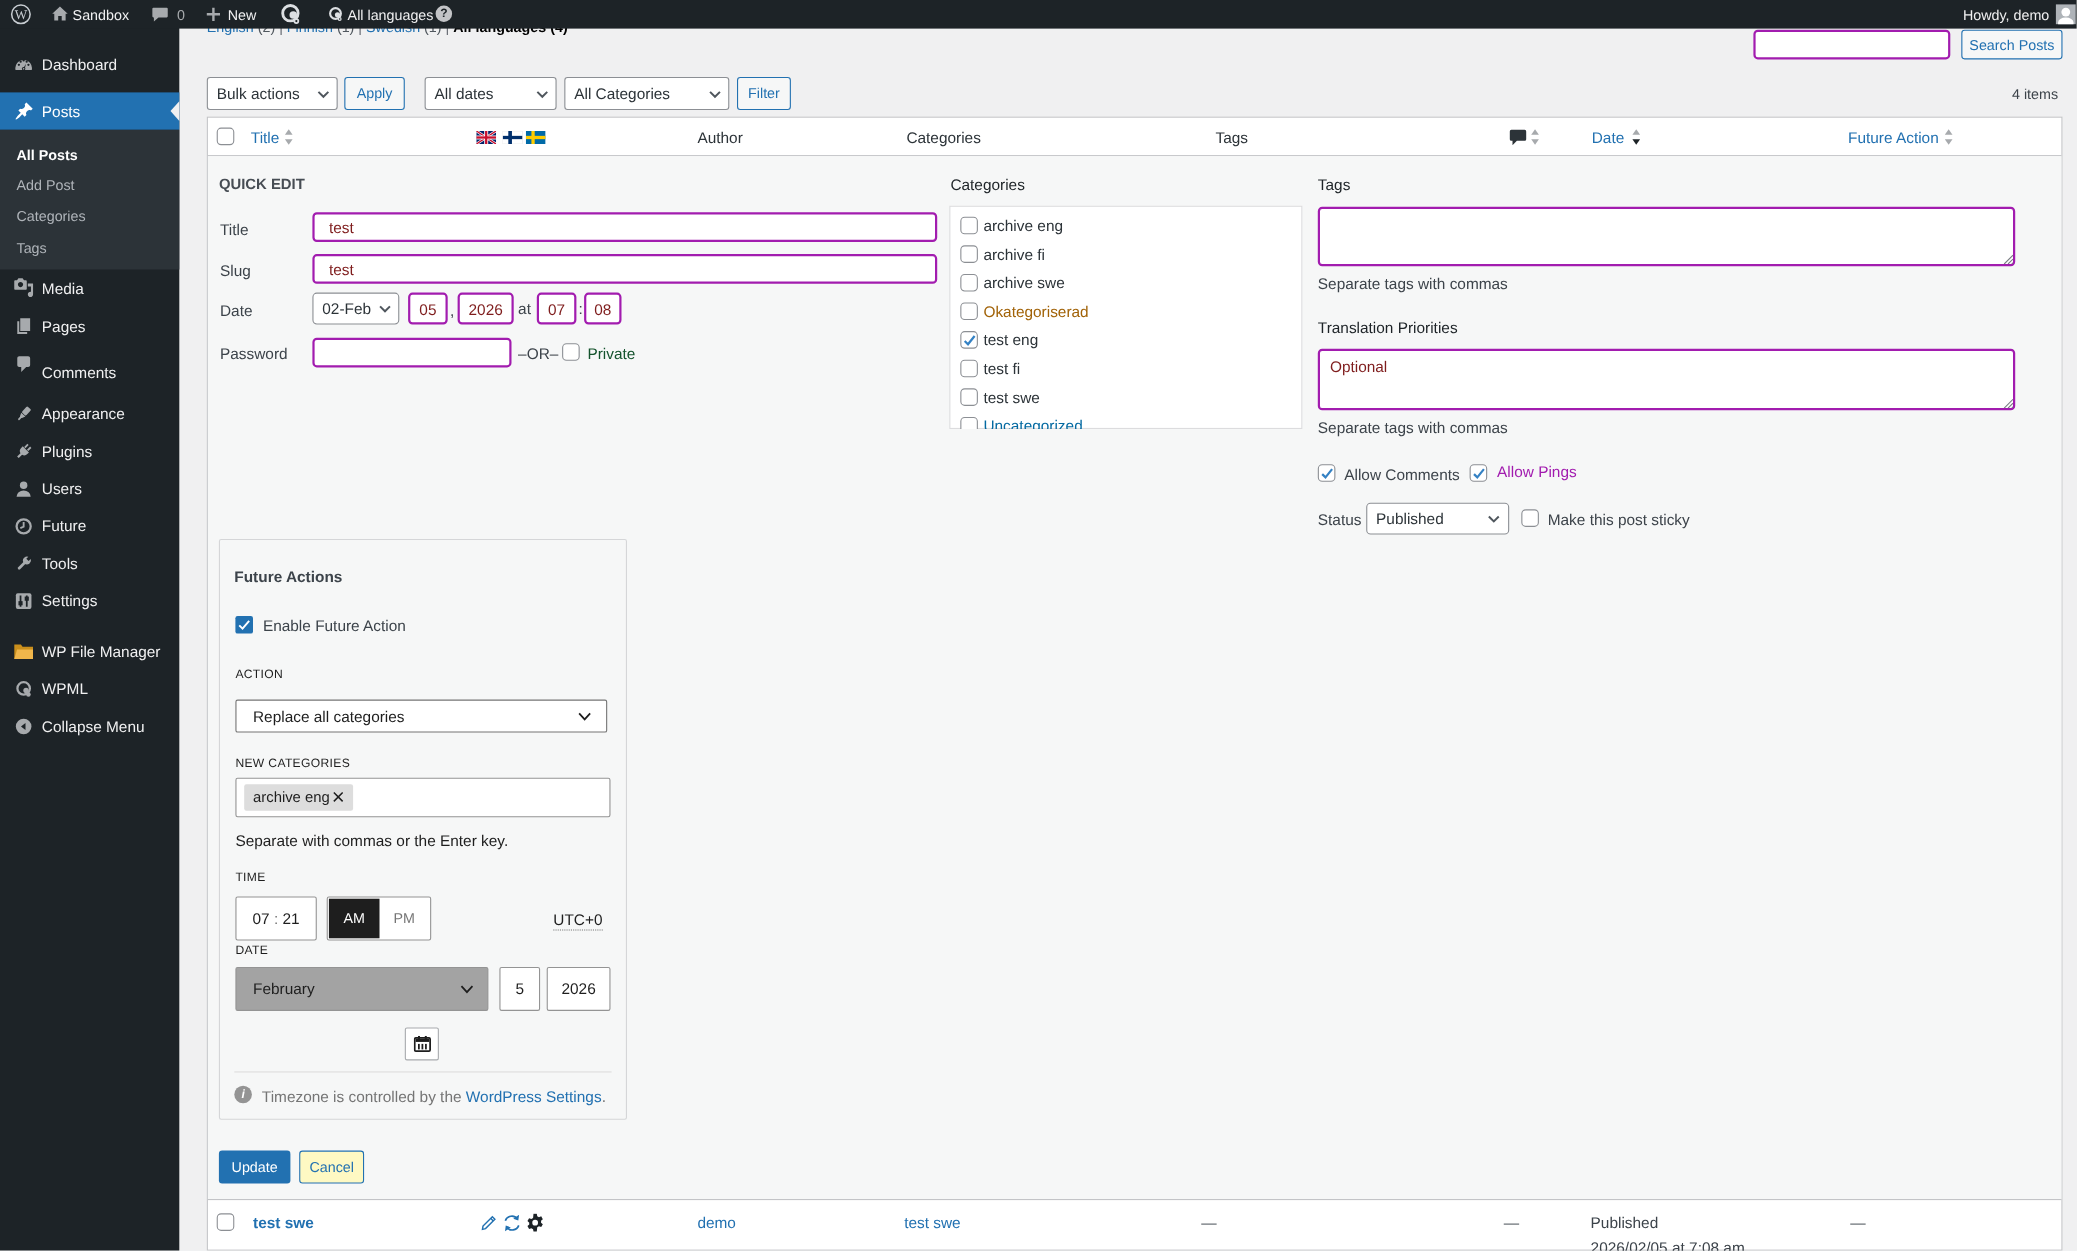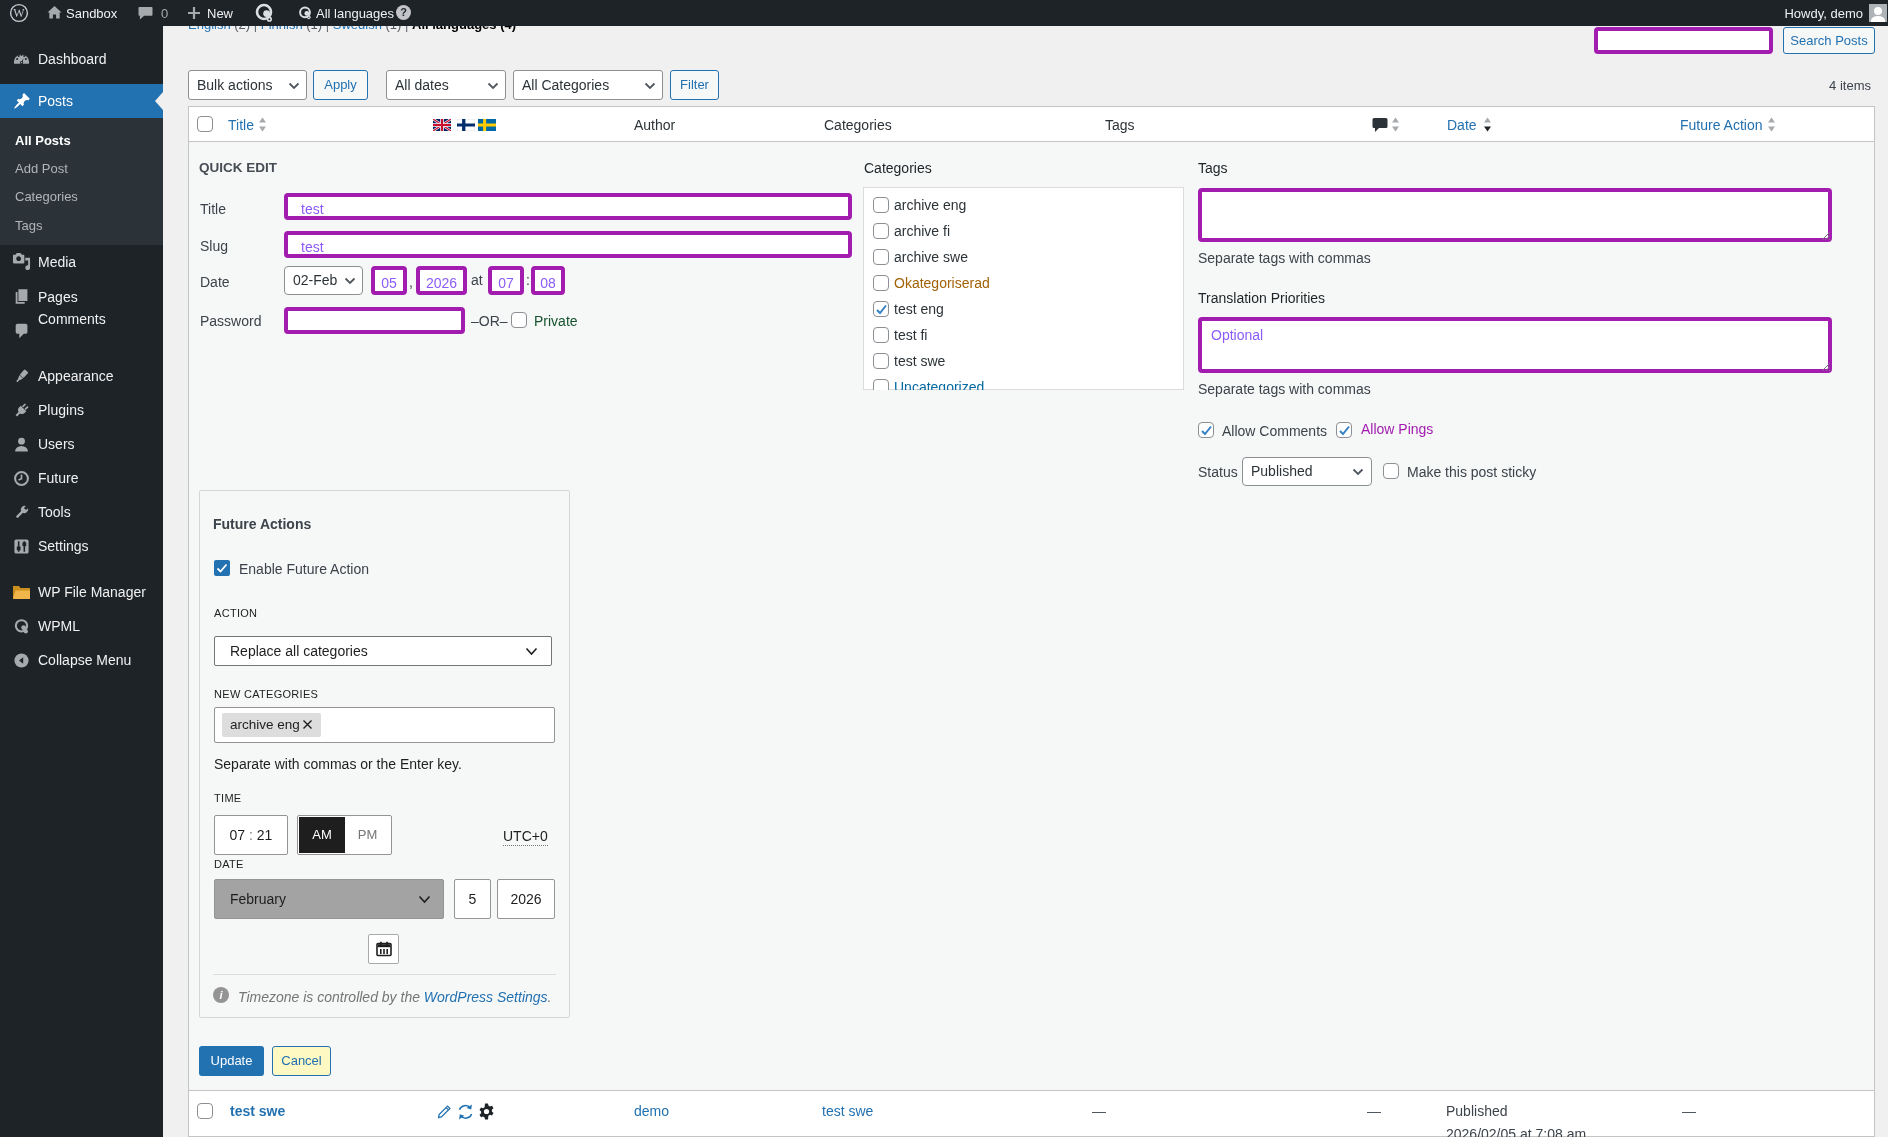--- a/index.html
+++ b/index.html
@@ -1,21 +1,21 @@
 <!DOCTYPE html>
 <html><head>
 <meta charset="utf-8">
 <style>
 * { margin:0; padding:0; box-sizing:border-box; }
 html,body { width:1888px; height:1137px; overflow:hidden; }
 body { font-family:"Liberation Sans", sans-serif; background:#f0f0f1; position:relative; font-size:14px; color:#2c3338; }
 .abs { position:absolute; }
 .lnk { color:#2271b1; text-decoration:none; }
 .cb { position:absolute; width:16px; height:16px; background:#fff; border:1px solid #8c8f94; border-radius:4px; }
-.inp { position:absolute; background:#fff; border:4px solid #a21caf; border-radius:4px; font-size:14px; color:#8b5cf6; }
+.inp { position:absolute; background:#fff; border:2px solid #a21caf; border-radius:4px; font-size:14px; color:#7f1d1d; }
 .sel { position:absolute; background:#fff; border:1px solid #8c8f94; border-radius:3px; font-size:14px; color:#2c3338; line-height:26px; padding-left:8px; }
 .btn2 { position:absolute; background:#f6f7f7; border:1px solid #2271b1; border-radius:3px; color:#2271b1; font-size:13px; text-align:center; }
 svg { display:block; }
 </style>
 </head>
 <body>
 
 <div class="abs" style="left:163px; top:0; width:1725px; height:1137px; background:#f0f0f1;"></div>
 
 <div class="abs" style="left:188px; top:17px; font-size:13px; white-space:nowrap;">
@@ -214,21 +214,21 @@
   <rect x="1" y="2.5" width="14" height="12" rx="1" fill="none" stroke="#1e1e1e" stroke-width="1.6"></rect>
   <rect x="1.8" y="3.2" width="12.4" height="3" fill="#1e1e1e"></rect>
   <rect x="4" y="0.8" width="1.8" height="3" fill="#1e1e1e"></rect>
     <rect x="10.2" y="0.8" width="1.8" height="3" fill="#1e1e1e"></rect>
   <rect x="4" y="8" width="1.6" height="5" fill="#1e1e1e"></rect>
     <rect x="7.2" y="8" width="1.6" height="5" fill="#1e1e1e"></rect>
     <rect x="10.4" y="8" width="1.6" height="5" fill="#1e1e1e"></rect>
 </svg>
 <div class="abs" style="left:213px; top:974px; width:343px; height:1px; background:#ddd;"></div>
 <div class="abs" style="left:213px; top:987px; width:16px; height:16px; background:#949494; border-radius:50%; color:#fff; font-size:11px; font-weight:bold; text-align:center; line-height:16px; font-style:italic;">i</div>
-<div class="abs" style="left:238px; top:989px; font-style:italic;"><span style="color:#757575;">Timezone is controlled by the </span><span style="color:#2271b1;">WordPress Settings</span><span style="color:#757575;">.</span></div>
+<div class="abs" style="left:238px; top:989px; "><span style="color:#757575;">Timezone is controlled by the </span><span style="color:#2271b1;">WordPress Settings</span><span style="color:#757575;">.</span></div>
 
 <div class="cb" style="left:197px; top:1103px;"></div>
 <div class="abs" style="left:230px; top:1103px; font-weight:bold;"><span class="lnk">test swe</span></div>
 <svg class="abs" style="left:436px; top:1103px;" width="16" height="17" viewBox="0 0 16 17">
   <path d="M2.6 14.6 L3.1 11.6 L11.6 3.1 L13.9 5.4 L5.4 13.9 L2.6 14.6 z" fill="none" stroke="#2271b1" stroke-width="1.3"></path>
   <path d="M10.1 4.6 L12.4 6.9" stroke="#2271b1" stroke-width="1.3"></path>
 </svg>
 <svg class="abs" style="left:456px; top:1103px;" width="19" height="18" viewBox="0 0 19 18">
   <path d="M3.4 6.8 A6.3 6.3 0 0 1 14.4 5.2" fill="none" stroke="#2271b1" stroke-width="1.5"></path>
   <path d="M15.6 11 A6.3 6.3 0 0 1 4.6 12.6" fill="none" stroke="#2271b1" stroke-width="1.5"></path>
@@ -282,21 +282,21 @@
   <div class="abs" style="left:38px; top:254px;">Media</div>
 
   <svg class="abs" style="left:13px; top:287px;" width="18" height="19" viewBox="0 0 20 20">
     <path d="M6 15V2h10v13H6zm-1 1h8v2H3V5h2v11z" fill="#a7aaad"></path>
   </svg>
   <div class="abs" style="left:38px; top:289px;">Pages</div>
 
   <svg class="abs" style="left:13px; top:322px;" width="18" height="18" viewBox="0 0 20 20">
     <path d="M5 2h9c1.1 0 2 .9 2 2v7c0 1.1-.9 2-2 2h-2l-5 5v-5H5c-1.1 0-2-.9-2-2V4c0-1.1.9-2 2-2z" fill="#a7aaad"></path>
   </svg>
-  <div class="abs" style="left:38px; top:311px;text-align:right;">Comments</div>
+  <div class="abs" style="left:38px; top:331px;text-align:right;">Comments</div>
 
   <svg class="abs" style="left:13px; top:368px;" width="17" height="17" viewBox="0 0 18 18">
     <g transform="rotate(42 9 9)" fill="#a7aaad">
       <rect x="6.3" y="1" width="5.4" height="8" rx="1.2"></rect>
       <path d="M6.3 9.5 h5.4 l-1.4 3.2 a1.4 1.4 0 0 1 -2.6 0 z"></path>
       <rect x="8.1" y="12" width="1.8" height="4.5" rx="0.9"></rect>
     </g>
   </svg>
   <div class="abs" style="left:38px; top:368px;">Appearance</div>
 

